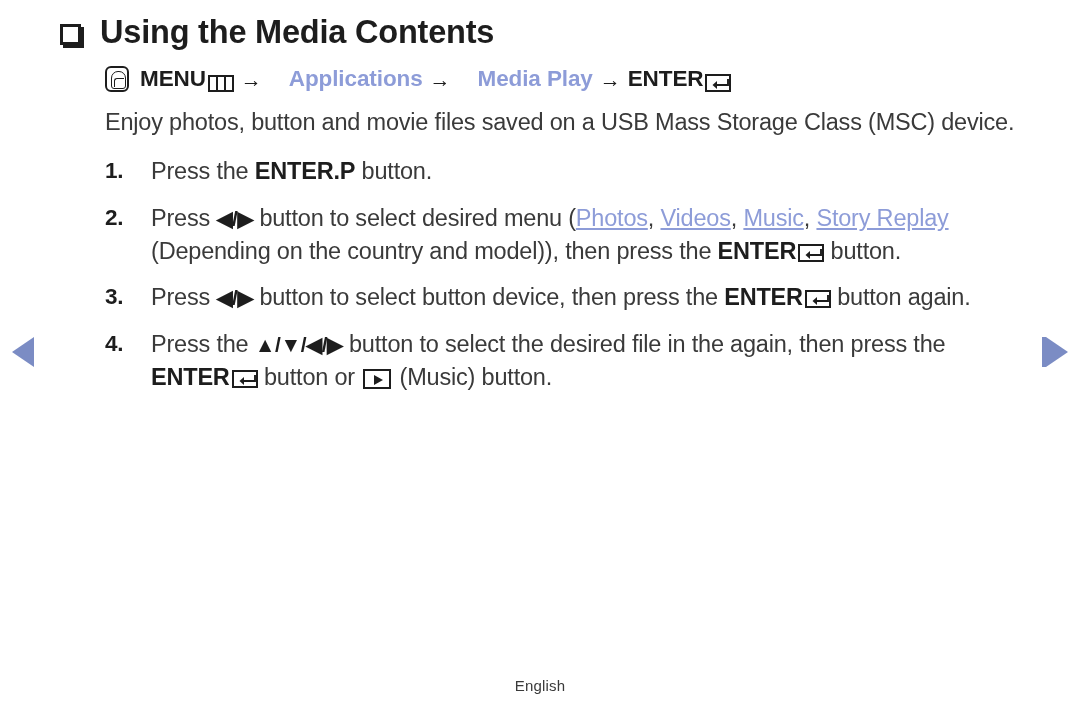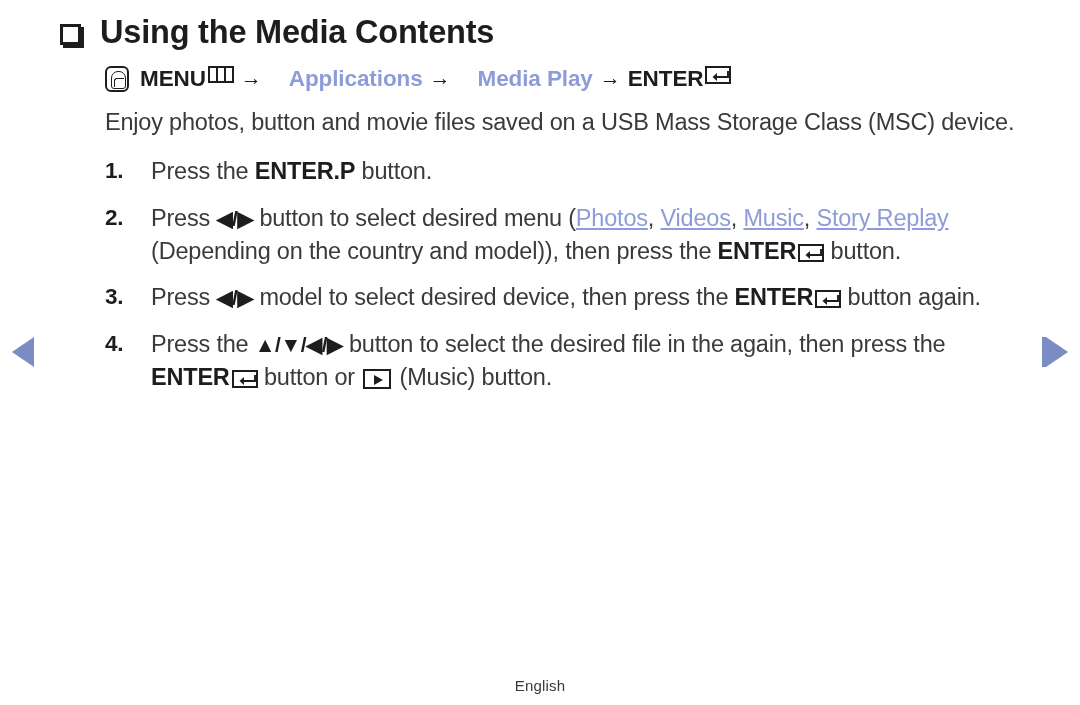--- a/index.html
+++ b/index.html
@@ -82,21 +82,21 @@
     line-height: 1.2;
   }
 
   
   .menu-path {
     margin: 14px 0 0 105px;
     font-size: 22.5px;
     font-weight: bold;
     color: #1d1d1d;
     display: flex;
-    align-items: flex-start;
+    align-items: flex-end;
     letter-spacing: -0.1px;
   }
   .menu-path .arrow {
     font-weight: normal;
     margin: 0 7px;
     font-size: 21px;
     color: #1d1d1d;
   }
   .path-blue {
     color: #8d9cd8;
@@ -300,21 +300,21 @@
       <div class="step">
         <div class="step-num">2.</div>
         <div class="step-body"><span>Press </span><span class="dpad">◀/▶</span><span> button to select desired menu (</span><span class="blue">Photos</span><span>, </span><span class="blue">Videos</span><span>, </span><span class="blue">Music</span><span>, </span><span class="blue">Story Replay</span><span> (Depending on the country and model)), then press the </span><b>ENTER</b><span class="icon-enter"><svg width="19" height="13" viewBox="0 0 19 13">
                 <path d="M18 1 V7 H5" fill="none" stroke="#1d1d1d" stroke-width="1.9"></path>
                 <path d="M7 3 L2.5 7 L7 11 Z" fill="#1d1d1d"></path>
               </svg></span><span> button.</span></div>
       </div>
 
       <div class="step">
         <div class="step-num">3.</div>
-        <div class="step-body"><span>Press </span><span class="dpad">◀/▶</span><span> model to select desired device, then press the </span><b>ENTER</b><span class="icon-enter"><svg width="19" height="13" viewBox="0 0 19 13">
+        <div class="step-body"><span>Press </span><span class="dpad">◀/▶</span><span> button to select button device, then press the </span><b>ENTER</b><span class="icon-enter"><svg width="19" height="13" viewBox="0 0 19 13">
                 <path d="M18 1 V7 H5" fill="none" stroke="#1d1d1d" stroke-width="1.9"></path>
                 <path d="M7 3 L2.5 7 L7 11 Z" fill="#1d1d1d"></path>
               </svg></span><span> button again.</span></div>
       </div>
 
       <div class="step">
         <div class="step-num">4.</div>
         <div class="step-body"><span>Press the </span><span class="dpad">▲/▼/◀/▶</span><span> button to select the desired file in the again, then press the </span><b>ENTER</b><span class="icon-enter"><svg width="19" height="13" viewBox="0 0 19 13">
                 <path d="M18 1 V7 H5" fill="none" stroke="#1d1d1d" stroke-width="1.9"></path>
                 <path d="M7 3 L2.5 7 L7 11 Z" fill="#1d1d1d"></path>

